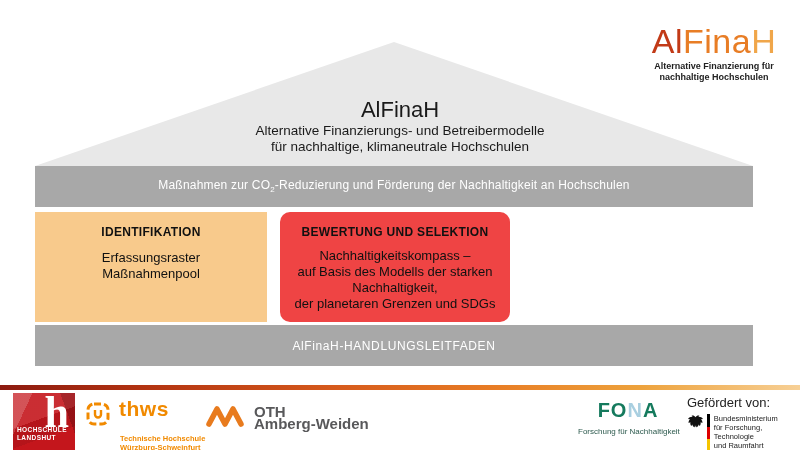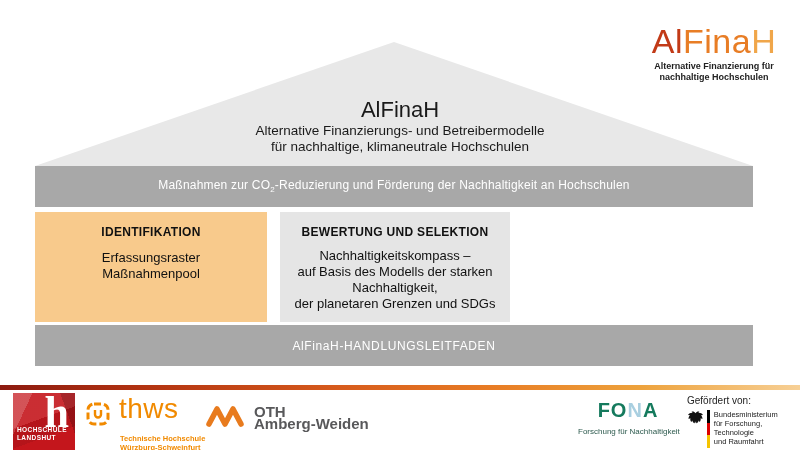--- a/index.html
+++ b/index.html
@@ -25,21 +25,21 @@
   .grey-bar { position:absolute; left:35px; width:718px; height:41px; background:#a8a8a8;
               color:#fff; font-size:12px; display:flex; align-items:center; justify-content:center;
               letter-spacing:.2px; }
   .bar-measures { top:166px; }
   .bar-guide    { top:325px; letter-spacing:.6px; }
   .bar-measures sub { font-size:8px; }
 
   
   .box { position:absolute; top:212px; height:110px; text-align:center; color:#111; }
   .box-1 { left:35px;  width:232px; background:#f8ca8c; }
-  .box-2 { left:280px; width:230px; background:#e5e5e5; }
+  .box-2 { left:280px; width:230px; background:#ef4444;border-radius:10px; }
   .box-3 { left:523px; width:230px; background:#c7222a; }
   .box .btitle { margin-top:13px; font-size:12px; font-weight:bold; letter-spacing:.3px; }
   .box .blines { margin-top:11px; font-size:13px; line-height:16px; white-space:pre-line; }
   .box-2 .blines, .box-3 .blines { margin-top:9px; }
 
   
   .gradient-rule { position:absolute; left:0; top:385px; width:800px; height:5px;
     background:linear-gradient(90deg,#8c1a10 0%,#b23311 18%,#d65a1c 42%,#e87d25 62%,#eda23c 80%,#f7d096 100%); }
 
   
@@ -50,33 +50,33 @@
       linear-gradient(160deg, rgba(255,255,255,.10) 0 45%, rgba(0,0,0,.08) 45% 70%, rgba(0,0,0,0) 70%),
       #c4161c; overflow:hidden; }
   .landshut .hglyph { position:absolute; right:6px; top:-6px; color:#fff; font-size:44px; font-weight:bold;
                       font-family:"Liberation Serif", serif; }
   .landshut .htext { position:absolute; left:4px; bottom:9px; color:#fff; font-size:6.5px; line-height:7.5px;
                      font-weight:bold; letter-spacing:.4px; white-space:pre-line; text-align:left; }
 
   .thws { position:absolute; left:84px; top:394px; }
   .thws .row { display:flex; align-items:flex-start; }
   .thws .mark { margin-top:6px; }
-  .thws .name { margin-left:7px; color:#f18a00; font-size:28px; line-height:30px; font-weight:normal; letter-spacing:.5px; }
+  .thws .name { margin-left:7px; color:#f18a00; font-size:21px; line-height:30px; font-weight:bold; letter-spacing:.5px; }
   .thws .sub { margin-left:36px; margin-top:2px; color:#f18a00; font-size:7.5px; line-height:9px; font-weight:bold; white-space:pre-line; }
 
   .oth { position:absolute; left:205px; top:403px; display:flex; align-items:center; }
   .oth .otext { margin-left:9px; color:#58585a; font-size:15px; line-height:12.5px; font-weight:bold; white-space:pre-line; }
 
   .fona { position:absolute; left:578px; top:397px; width:100px; text-align:center; }
   .fona .wordmark { font-size:20px; line-height:27px; font-weight:800; letter-spacing:1px; }
   .fona .g { color:#157a5d; } .fona .b { color:#a9cfe0; }
   .fona .sub { margin-top:3px; font-size:8px; color:#2e5b4f; white-space:nowrap; }
 
   .ministry { position:absolute; left:687px; top:395px; }
-  .ministry .funded { font-size:10px; color:#222; margin-bottom:4px; }
+  .ministry .funded { font-size:13px; color:#222; margin-bottom:4px; }
   .ministry .row { display:flex; align-items:flex-start; }
   .ministry .flagstripe { width:3px; height:38px; margin:0 4px 0 3px;
       background:linear-gradient(#000 0 34%, #d00 34% 67%, #f5c400 67% 100%); }
   .ministry .mtext { font-size:7.5px; line-height:9px; color:#222; white-space:pre-line; }
 </style>
 </head>
 <body>
 
 <div class="stage">
 

